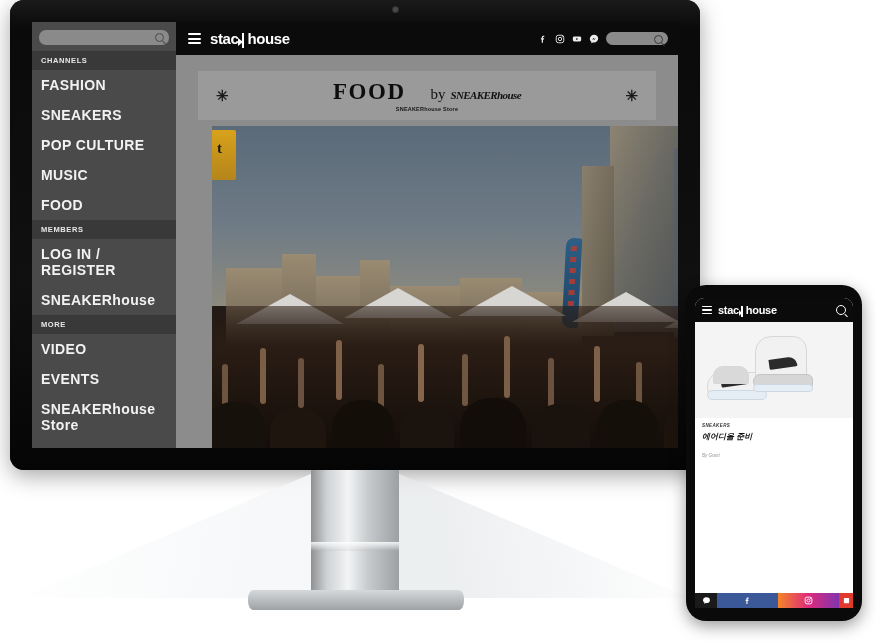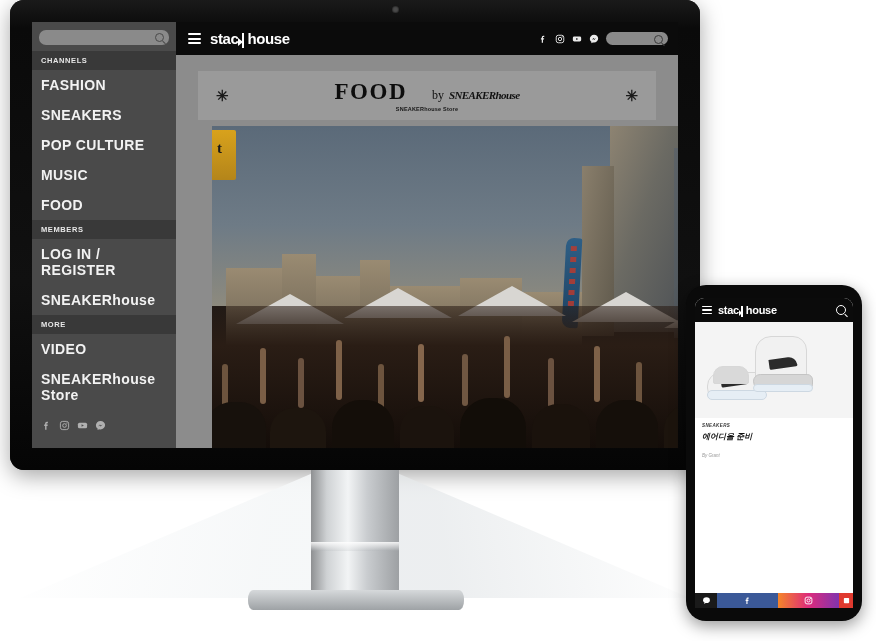--- a/index.html
+++ b/index.html
@@ -62,21 +62,21 @@
 
   
   #banner{margin:16px 22px 0 22px;height:49px;background:#9a9a9a;
           display:flex;align-items:center;justify-content:space-between;
           padding:0 18px;box-sizing:border-box;}
   .ban-x{font-size:15px;color:#1a1a1a;font-weight:bold;line-height:1;}
   #ban-center{text-align:center;flex:1;}
   #ban-main{display:flex;align-items:baseline;justify-content:center;gap:5px;}
   #ban-taste{font-family:"Liberation Serif",serif;font-size:23px;font-weight:bold;
              color:#0d0d0d;letter-spacing:1.5px;}
-  #ban-by{font-family:"Liberation Serif",serif;font-size:12px;color:#111;margin-left:20px;}
+  #ban-by{font-family:"Liberation Serif",serif;font-size:15px;color:#111;margin-left:20px;}
   #ban-script{font-family:"Liberation Serif",serif;font-style:italic;font-size:11px;
       font-weight:bold;color:#111;transform:rotate(-4deg) skewX(-12px);
       display:inline-block;letter-spacing:-.6px;}
   #ban-sub{font-size:5.5px;font-weight:bold;color:#151515;letter-spacing:.2px;margin-top:1px;}
 
   
   #hero{position:absolute;left:36px;top:104px;width:530px;height:322px;overflow:hidden;
         background:#1a1a1a;}
   .sky{position:absolute;left:0;top:0;right:0;height:56%;
        background:linear-gradient(180deg,#5b6a79 0%,#6e7b86 55%,#8d8a7e 100%);}
@@ -174,20 +174,21 @@
       <div class="sb-item">POP CULTURE</div>
       <div class="sb-item">MUSIC</div>
       <div class="sb-item">FOOD</div>
 
       <div class="sb-head">MEMBERS</div>
       <div class="sb-item">LOG IN / REGISTER</div>
       <div class="sb-item">SNEAKERhouse</div>
 
       <div class="sb-head">MORE</div>
       <div class="sb-item">VIDEO</div>
+      <div class="sb-item">EVENTS</div>
       <div class="sb-item">SNEAKERhouse Store</div>
 
       <div id="sb-social">
         <svg class="sb-soc" viewBox="0 0 24 24">
           <path fill="#d8d8d8" d="M15 4h-2.3A3.7 3.7 0 0 0 9 7.7V10H7v3h2v8h3v-8h2.2l.6-3H12V8c0-.6.4-1 1-1h2V4z"></path>
         </svg>
         <svg class="sb-soc" viewBox="0 0 24 24">
           <rect x="3" y="3" width="18" height="18" rx="5" fill="none" stroke="#d8d8d8" stroke-width="2"></rect>
           <circle cx="12" cy="12" r="4" fill="none" stroke="#d8d8d8" stroke-width="2"></circle>
           <circle cx="17.2" cy="6.8" r="1.3" fill="#d8d8d8"></circle>

